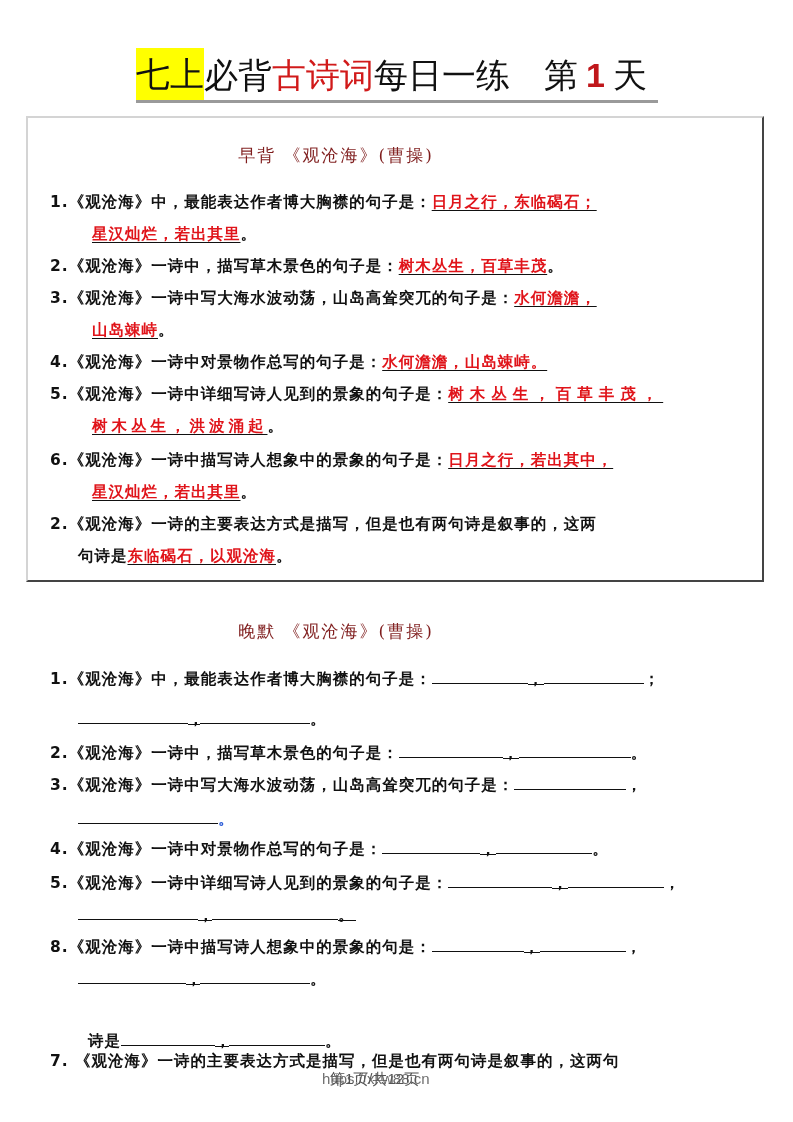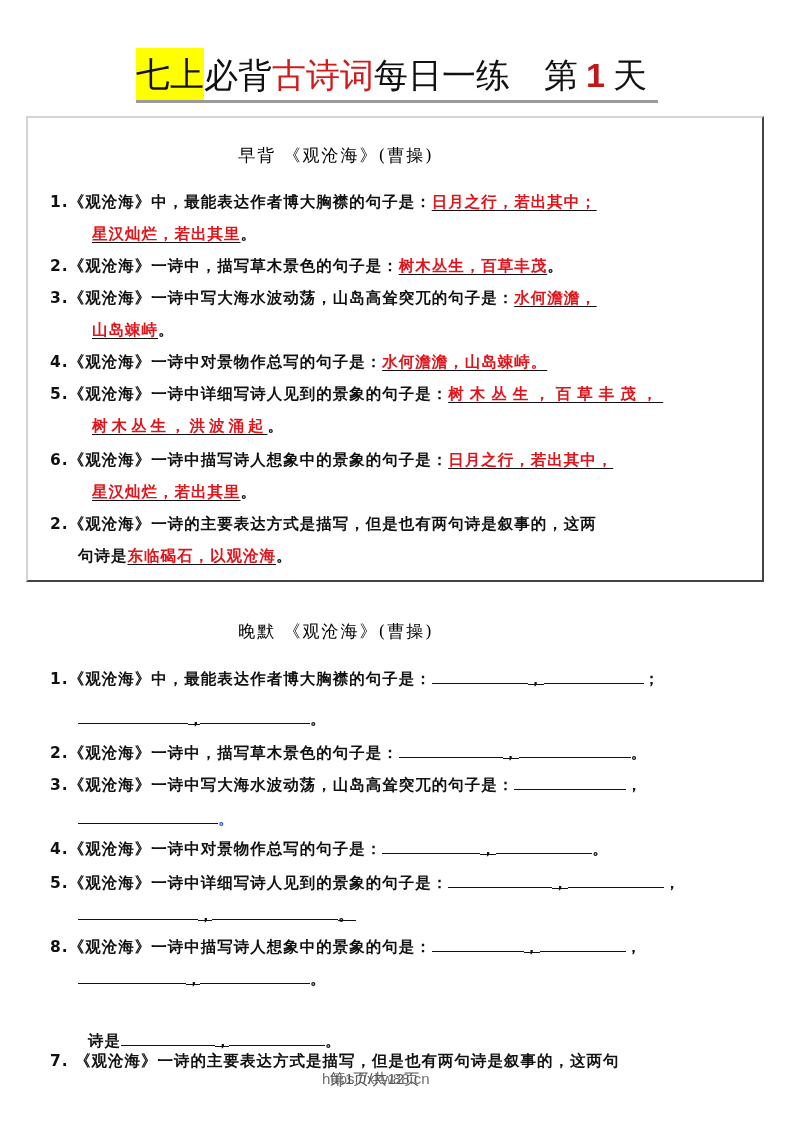--- a/index.html
+++ b/index.html
@@ -19,21 +19,21 @@
 
   .box {
     position: absolute; left: 26px; top: 116px; width: 738px; height: 466px;
     border-top: 2px solid #d4d4d4; border-left: 2px solid #d4d4d4;
     border-right: 2px solid #444444; border-bottom: 2px solid #444444;
     box-sizing: border-box;
   }
   .sec-title {
     position: absolute; left: 0; width: 672px; text-align: center;
     font-family: "DejaVu Serif", "Liberation Serif", serif;
-    font-size: 17px; color: #000000; letter-spacing: 2px;
+    font-size: 17px; color: #7f1d1d; letter-spacing: 2px;
   }
   .q {
     position: absolute; left: 50px; width: 700px;
     font-size: 15.5px; font-weight: bold; line-height: 20px; white-space: nowrap;
     letter-spacing: 1px;
   }
   .q.cont { left: 92px; }
   .ans { color: #e0141a; text-decoration: underline; text-decoration-color: #111; text-underline-offset: 3px; }
   .blank {
     display: inline-block; border-bottom: 1.5px solid #111; height: 15px; vertical-align: baseline;
@@ -47,21 +47,21 @@
 </head>
 <body>
 
 <div class="title">
   <span class="hl">七上</span><span>必背</span><span class="red">古诗词</span><span>每日一练</span><span style="display:inline-block;width:34px"></span><span>第</span><span class="num" style="margin:0 8px">1</span><span>天</span>
 </div>
 
 <div class="box"></div>
 <div class="sec-title" style="top:144px">早背  《观沧海》(曹操)</div>
 
-<div class="q" style="top:192px"><span>1.《观沧海》中，最能表达作者博大胸襟的句子是：</span><span class="ans">日月之行，若出其中；</span></div>
+<div class="q" style="top:192px"><span>1.《观沧海》中，最能表达作者博大胸襟的句子是：</span><span class="ans">日月之行，东临碣石；</span></div>
 <div class="q cont" style="top:224px"><span class="ans">星汉灿烂，若出其里</span><span>。</span></div>
 
 <div class="q" style="top:256px"><span>2.《观沧海》一诗中，描写草木景色的句子是：</span><span class="ans">树木丛生，百草丰茂</span><span>。</span></div>
 
 <div class="q" style="top:288px"><span>3.《观沧海》一诗中写大海水波动荡，山岛高耸突兀的句子是：</span><span class="ans">水何澹澹，</span></div>
 <div class="q cont" style="top:320px"><span class="ans">山岛竦峙</span><span>。</span></div>
 
 <div class="q" style="top:352px"><span>4.《观沧海》一诗中对景物作总写的句子是：</span><span class="ans">水何澹澹，山岛竦峙。</span></div>
 
 <div class="q" style="top:384px"><span>5.《观沧海》一诗中详细写诗人见到的景象的句子是：</span><span class="ans" style="letter-spacing:6px">树木丛生，百草丰茂，</span></div>

